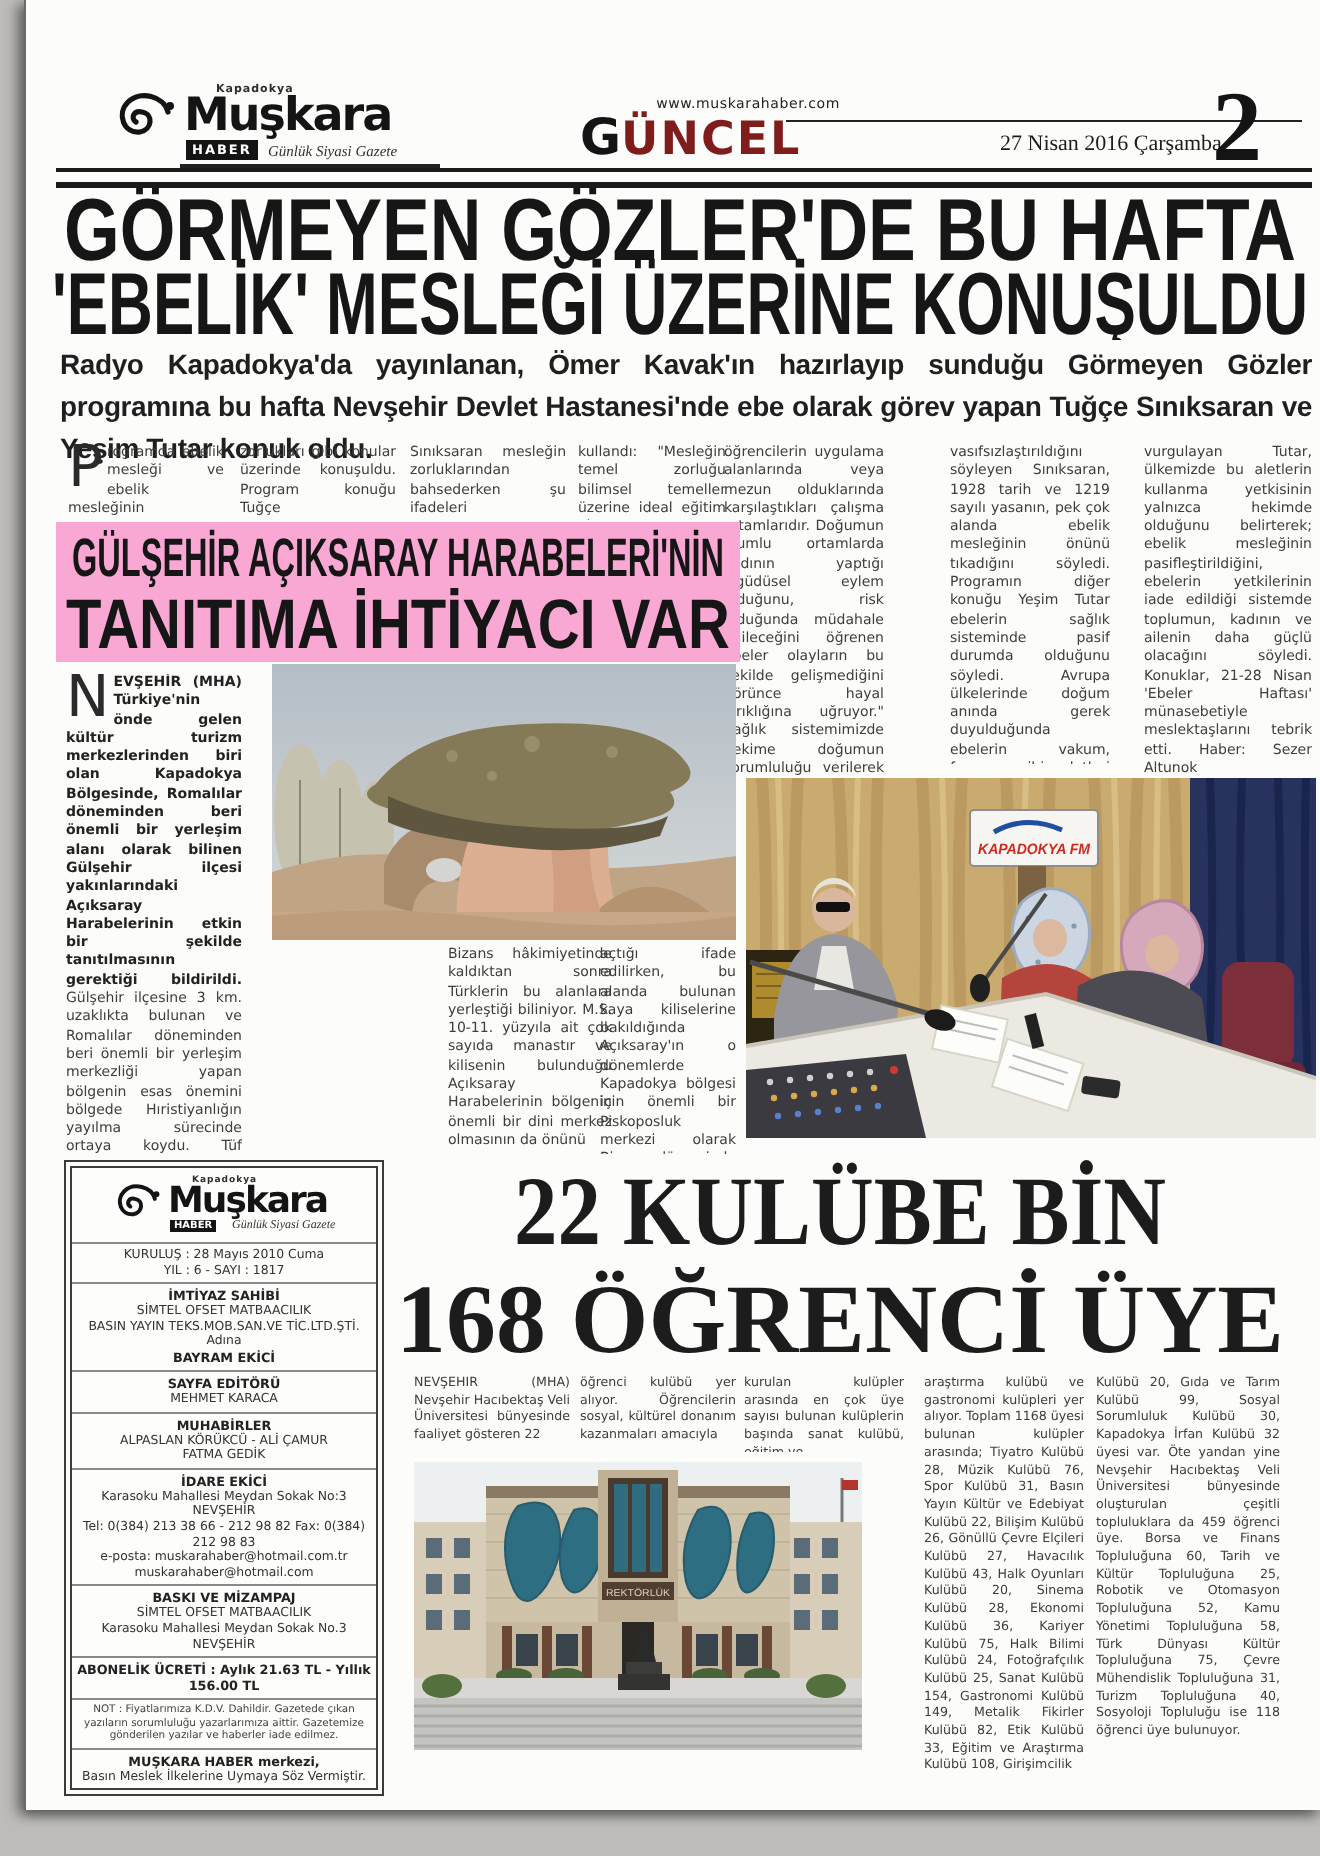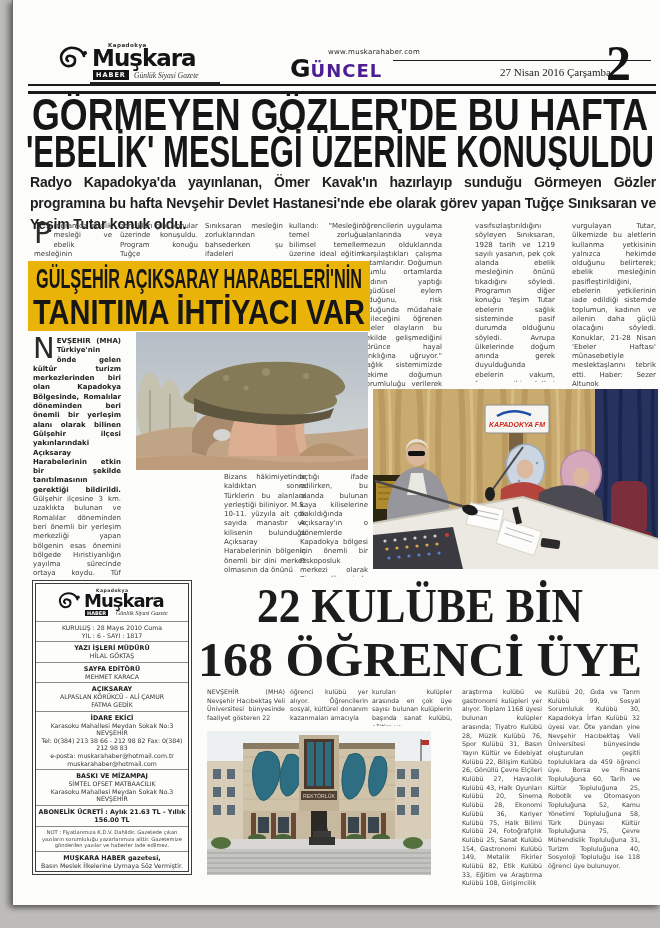--- a/index.html
+++ b/index.html
@@ -9,31 +9,31 @@
          border-left:1px solid #6a6a66;box-shadow:-4px 2px 6px rgba(0,0,0,.35),0 3px 5px rgba(0,0,0,.3);}
   .abs{position:absolute;}
   .rule{background:#222;}
   
   .logo-name{font-weight:bold;font-size:23px;letter-spacing:-1px;color:#141414;line-height:20px;}
   .logo-kap{font-size:5.5px;font-weight:bold;letter-spacing:.5px;}
   .logo-sub{font-size:6.5px;font-weight:bold;letter-spacing:1px;}
   .logo-tag{font-family:"Liberation Serif",serif;font-style:italic;font-size:7.5px;color:#333;}
   .guncel-www{font-size:7px;color:#222;letter-spacing:.3px;text-align:right;}
   .guncel-g{font-size:25px;font-weight:bold;color:#141414;}
-  .guncel-rest{font-size:18px;font-weight:bold;letter-spacing:1px;color:#4c1d95;}
+  .guncel-rest{font-size:23px;font-weight:bold;letter-spacing:1px;color:#7f1d1d;}
   .date-txt{font-family:"Liberation Serif",serif;font-size:11px;color:#1c1c1c;}
   .pagenum{font-family:"Liberation Serif",serif;font-size:50px;font-weight:bold;color:#141414;line-height:46px;}
   .dbl{border-top:2px solid #1b1b1b;border-bottom:3px solid #1b1b1b;height:5px;}
   
   .subhead{font-family:"Liberation Sans",sans-serif;font-weight:bold;font-size:14px;line-height:21px;color:#1f1f1f;text-align:justify;letter-spacing:-.2px;}
   .col{font-size:7px;line-height:9.3px;color:#3d3d3d;text-align:justify;overflow:hidden;}
   .col3s{font-size:6.3px;line-height:8.7px;}
   .dc{float:left;font-size:29px;line-height:23px;padding-right:2px;color:#2a2a2a;}
   .lead{font-weight:bold;color:#222;}
-  .glbox{background:#eab308;}
+  .glbox{background:#f9a8d4;}
   svg{display:block;}
   .hl{fill:#161616;font-family:"Liberation Sans",sans-serif;font-weight:bold;}
   .hlserif{fill:#1c1c1c;font-family:"Liberation Serif",serif;font-weight:bold;}
   
   .imprint{border:1px solid #3c3c3c;outline:1px solid #3c3c3c;outline-offset:2px;background:#fdfdfc;}
   .imp-sec{border-bottom:1px solid #8a8a8a;text-align:center;padding:2px 2px;}
   .imp-sec:last-child{border-bottom:none;}
   .imp-t{font-size:6.4px;font-weight:bold;color:#222;line-height:8px;}
   .imp-l{font-size:6.2px;color:#333;line-height:7.6px;}
   .imp-note{font-size:5.2px;color:#444;line-height:6.6px;text-align:center;}
@@ -260,29 +260,31 @@
         <div class="abs ilogo-name" style="left:46px;top:5px;">Muşkara</div>
         <div class="abs" style="left:47px;top:22px;font-size:5px;font-weight:bold;background:#141414;color:#fff;padding:0 2px;">HABER</div>
         <div class="abs logo-tag" style="left:78px;top:22px;font-size:6px;">Günlük Siyasi Gazete</div>
       </div>
     </div>
     <div class="imp-sec">
       <div class="imp-l">KURULUŞ : 28 Mayıs 2010 Cuma</div>
       <div class="imp-l">YIL : 6 - SAYI : 1817</div>
     </div>
     <div class="imp-sec">
-      <div class="imp-t">YAZI İŞLERİ MÜDÜRÜ</div>
-      <div class="imp-l">HİLAL GÖKTAŞ</div>
+      <div class="imp-t">İMTİYAZ SAHİBİ</div>
+      <div class="imp-l">SİMTEL OFSET MATBAACILIK</div>
+      <div class="imp-l">BASIN YAYIN TEKS.MOB.SAN.VE TİC.LTD.ŞTİ. Adına</div>
+      <div class="imp-t">BAYRAM EKİCİ</div>
     </div>
     <div class="imp-sec">
       <div class="imp-t">SAYFA EDİTÖRÜ</div>
       <div class="imp-l">MEHMET KARACA</div>
     </div>
     <div class="imp-sec">
-      <div class="imp-t">AÇIKSARAY</div>
+      <div class="imp-t">MUHABİRLER</div>
       <div class="imp-l">ALPASLAN KÖRÜKCÜ - ALİ ÇAMUR</div>
       <div class="imp-l">FATMA GEDİK</div>
     </div>
     <div class="imp-sec">
       <div class="imp-t">İDARE EKİCİ</div>
       <div class="imp-l">Karasoku Mahallesi Meydan Sokak No:3 NEVŞEHİR</div>
       <div class="imp-l">Tel: 0(384) 213 38 66 - 212 98 82 Fax: 0(384) 212 98 83</div>
       <div class="imp-l">e-posta: muskarahaber@hotmail.com.tr</div>
       <div class="imp-l">muskarahaber@hotmail.com</div>
     </div>
@@ -291,21 +293,21 @@
       <div class="imp-l">SİMTEL OFSET MATBAACILIK</div>
       <div class="imp-l">Karasoku Mahallesi Meydan Sokak No.3 NEVŞEHİR</div>
     </div>
     <div class="imp-sec">
       <div class="imp-t">ABONELİK ÜCRETİ : Aylık 21.63 TL - Yıllık 156.00 TL</div>
     </div>
     <div class="imp-sec">
       <div class="imp-note">NOT : Fiyatlarımıza K.D.V. Dahildir. Gazetede çıkan yazıların sorumluluğu yazarlarımıza aittir. Gazetemize gönderilen yazılar ve haberler iade edilmez.</div>
     </div>
     <div class="imp-sec">
-      <div class="imp-t">MUŞKARA HABER gazetesi,</div>
+      <div class="imp-t">MUŞKARA HABER merkezi,</div>
       <div class="imp-l">Basın Meslek İlkelerine Uymaya Söz Vermiştir.</div>
     </div>
   </div>
 
   <svg class="abs" style="left:196px;top:576px;" width="460" height="108" viewBox="0 0 460 108">
     <text class="hlserif" x="224" y="46" font-size="49" text-anchor="middle" textLength="326" lengthAdjust="spacingAndGlyphs">22 KULÜBE BİN</text>
     <text class="hlserif" x="224" y="100" font-size="49" text-anchor="middle" textLength="444" lengthAdjust="spacingAndGlyphs">168 ÖĞRENCİ ÜYE</text>
   </svg>
 
   <div class="abs col col3s" style="left:207px;top:688px;width:78px;height:38px;">NEVŞEHİR (MHA) Nevşehir Hacıbektaş Veli Üniversitesi bünyesinde faaliyet gösteren 22</div>

